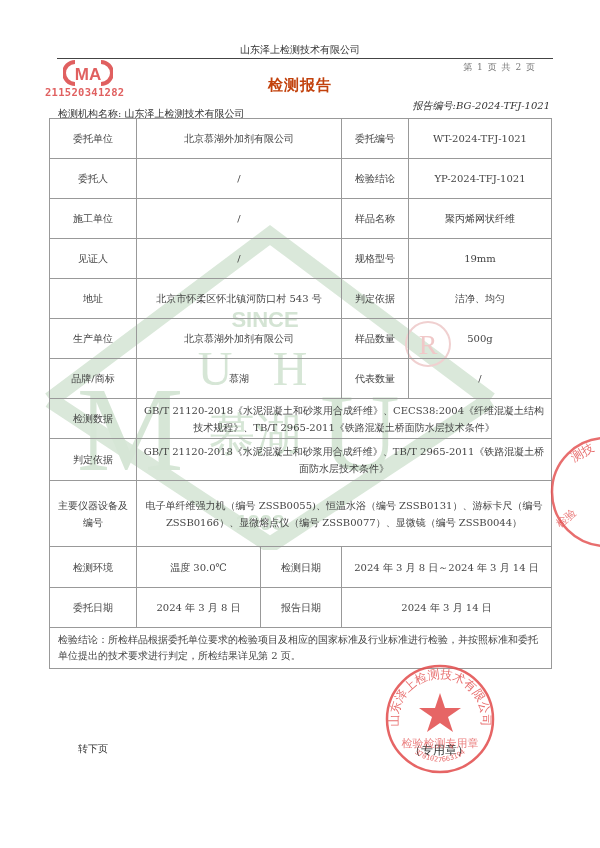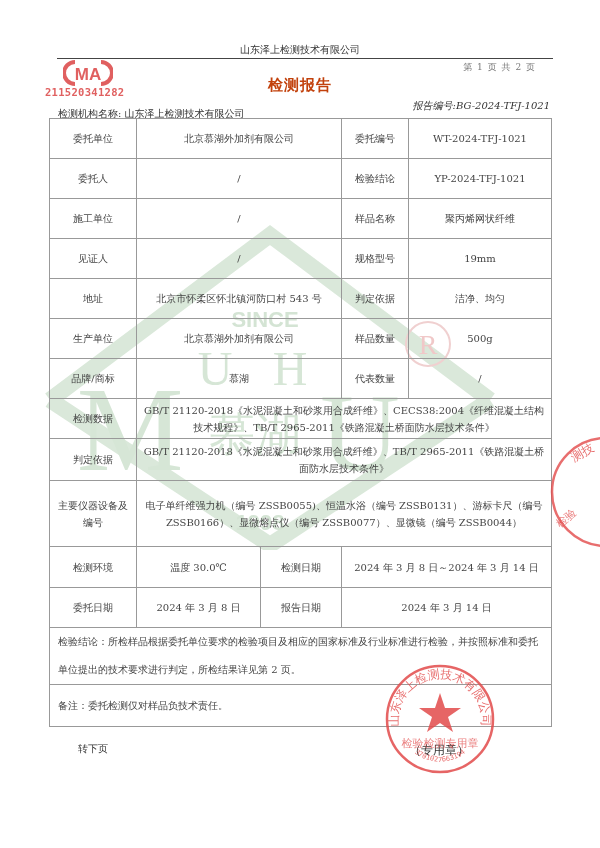--- a/index.html
+++ b/index.html
@@ -11,21 +11,21 @@
   .page-num { right:64px; top:61px; font-size:9px; color:#777; letter-spacing:1px; }
   .title { left:0; width:600px; top:76px; text-align:center; font-size:15px; font-weight:bold; color:#c2410c; letter-spacing:1px; }
   .cma { left:63px; top:59px; width:50px; height:28px; }
   .cma-num { left:45px; top:86px; font-size:10.5px; color:#e06060; font-family:"DejaVu Sans Mono","Liberation Mono",monospace; letter-spacing:0.3px; font-weight:bold; }
   .org-line { left:58px; top:107px; font-size:10px; color:#333; }
   .reportno-line { right:50px; top:99px; font-size:10px; color:#333;font-style:italic; }
   .watermark { left:10px; top:205px; width:520px; height:345px; pointer-events:none; }
   table.rep { position:absolute; left:49px; top:118px; width:502px; border-collapse:collapse; table-layout:fixed; font-size:10px; }
   table.rep td { border:1px solid #999; text-align:center; vertical-align:middle; padding:0 4px; line-height:17px; color:#444; background:transparent; }
   table.rep td.label { color:#444; }
-  table.rep td.left { text-align:left; padding-left:8px; line-height:28px; }
+  table.rep td.left { text-align:left; padding-left:8px; line-height:16px; }
   .stamp { left:384px; top:663px; width:112px; height:112px; pointer-events:none; }
   .stamp2 { left:548px; top:432px; width:70px; height:120px; pointer-events:none; }
   .next-page { left:58px; top:742px; font-size:10px; color:#333;margin-left:20px; }
   .seal-label { left:409px; top:742px; font-size:12px; color:#333; }
 </style>
 </head>
 <body>
 
 <div class="abs company-header">山东泽上检测技术有限公司</div>
 <div class="abs header-rule"></div>
@@ -135,23 +135,20 @@
   </tr>
   <tr style="height:40px">
     <td class="label">委托日期</td>
     <td>2024 年 3 月 8 日</td>
     <td class="label">报告日期</td>
     <td colspan="2">2024 年 3 月 14 日</td>
   </tr>
   <tr style="height:41px">
     <td colspan="5" class="left">检验结论：所检样品根据委托单位要求的检验项目及相应的国家标准及行业标准进行检验，并按照标准和委托单位提出的技术要求进行判定，所检结果详见第 2 页。</td>
   </tr>
-  <tr style="height:42px">
-    <td colspan="5" class="left">备注：委托检测仅对样品负技术责任。</td>
-  </tr>
 </tbody>
   </table>
 
 <div class="abs next-page">转下页</div>
 <div class="abs seal-label">（专用章）</div>
 
 <svg class="abs stamp" viewBox="0 0 112 112">
   <defs>
     <path id="arcTop" d="M16 70 A42 42 0 1 1 96 70"></path>
     <path id="arcBot" d="M26 86 A42 42 0 0 0 86 86"></path>

